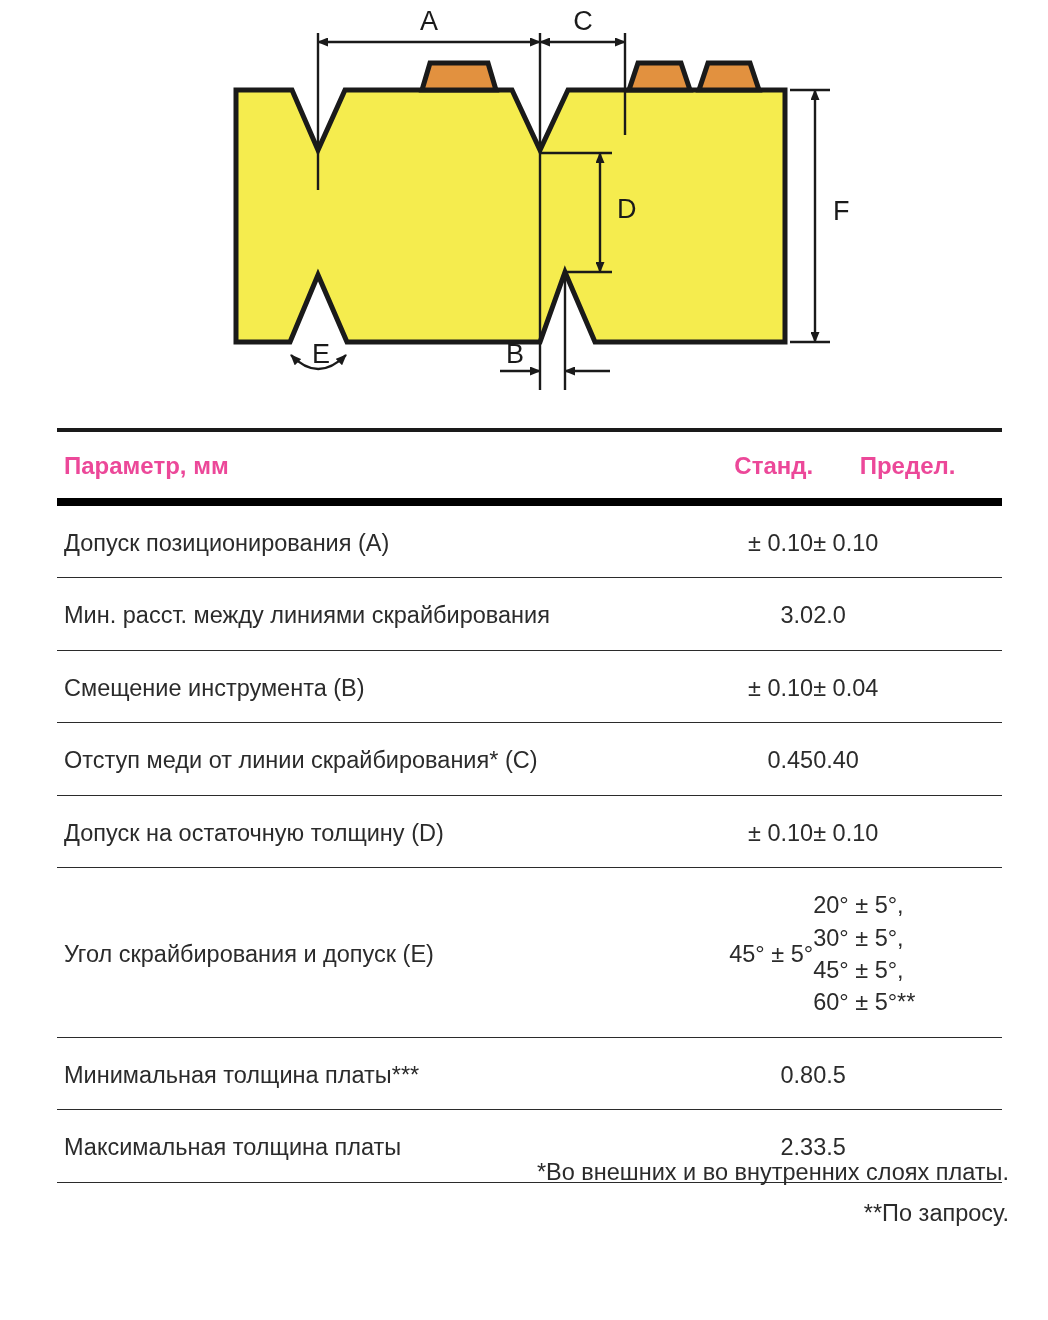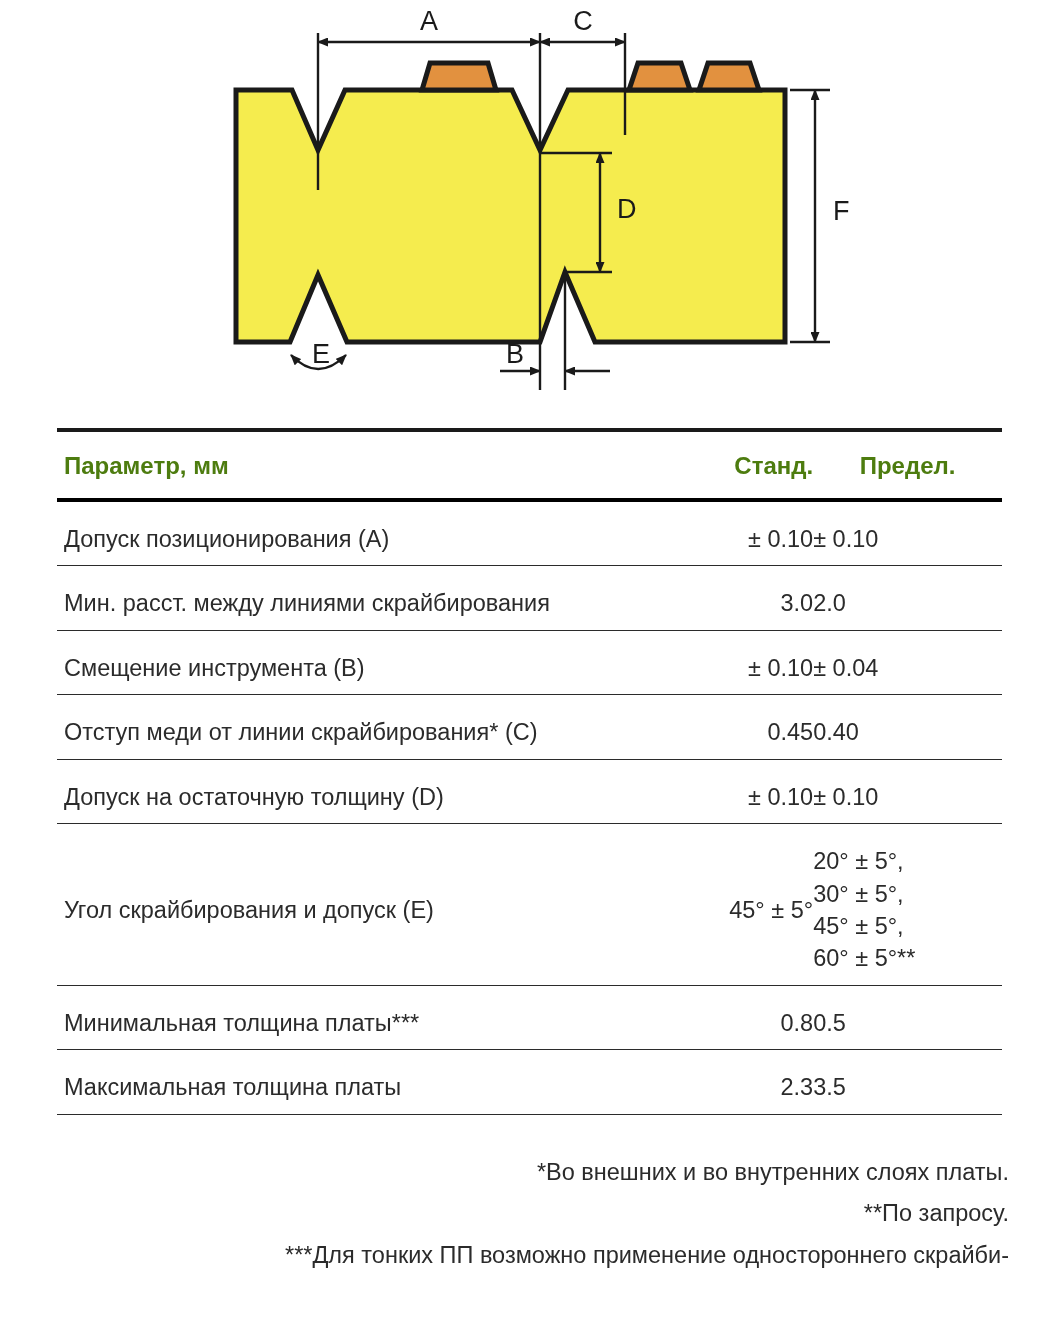--- a/index.html
+++ b/index.html
@@ -39,43 +39,43 @@
     left: 57px;
     top: 428px;
     width: 945px;
     border-collapse: collapse;
     font-family: "Liberation Sans", sans-serif;
   }
   #spec-table thead th {
     font-size: 24px;
     font-weight: bold;
     padding: 20px 0 18px 0;
-    color: #4d7c0f;
+    color: #ec4899;
     border-top: 4px solid #1a1a1a;
-    border-bottom: 4px solid #000000;
+    border-bottom: 8px solid #000000;
   }
   #spec-table th.col-param,
   #spec-table td.col-param {
     text-align: left;
     width: 560px;
     padding-left: 7px;
   }
   #spec-table th.col-std,
   #spec-table td.col-std {
     text-align: right;
     width: 195px;
   }
   #spec-table th.col-lim,
   #spec-table td.col-lim {
     width: 190px;
   }
   #spec-table tbody td {
     font-size: 23.5px;
     color: #2b2b2b;
-    padding: 21px 0 10px 0;
+    padding: 21px 0 18px 0;
     border-bottom: 1.6px solid #2b2b2b;
     line-height: 1.38;
     vertical-align: middle;
   }
   #spec-table tbody tr:last-child td {
     border-bottom: 1.6px solid #2b2b2b;
     margin-left: 16px;
   }
   .val-multi {
     line-height: 1.32;
@@ -221,14 +221,13 @@
       <td class="col-param">Максимальная толщина платы</td>
       <td class="col-std">2.3</td>
       <td class="col-lim">3.5</td>
     </tr>
   </tbody>
 </table>
 
 <div id="footnotes">
   <p>*Во внешних и во внутренних слоях платы.</p>
   <p>**По запросу.</p>
-  <p>***Для тонких ПП возможно применение одностороннего скрайби-</p>
 </div>
 
 </body></html>

